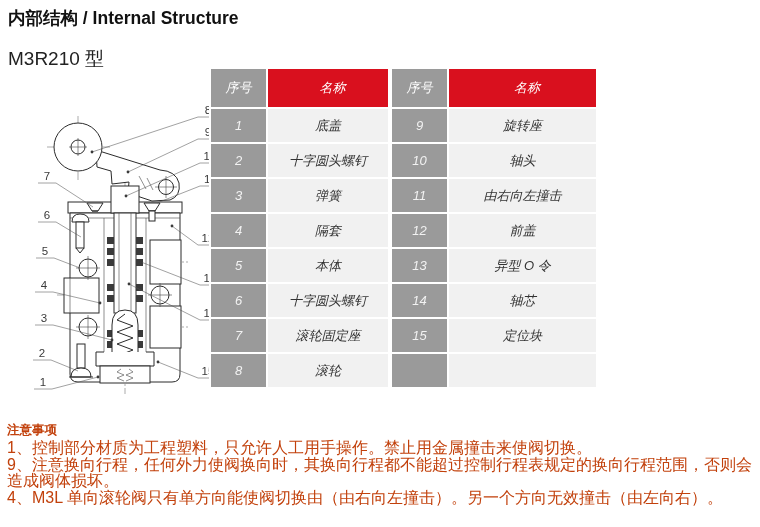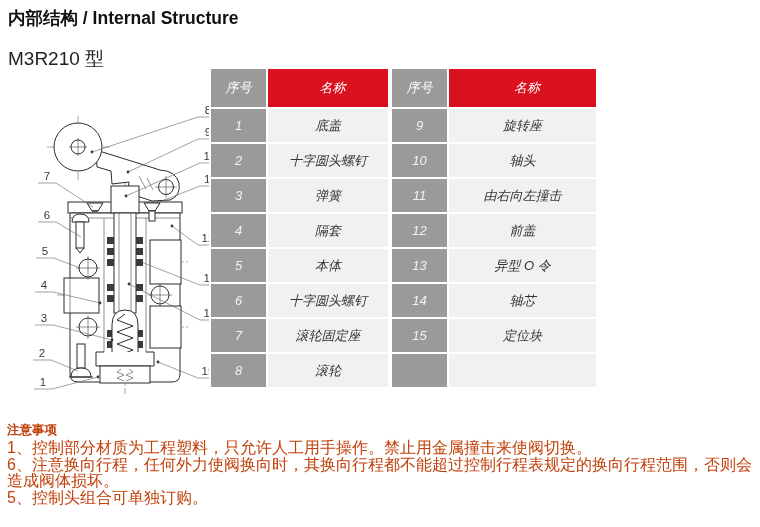--- a/index.html
+++ b/index.html
@@ -312,17 +312,17 @@
             <td class="num"></td>
             <td class="name"></td>
           </tr>
       </tbody>
     </table>
   </div>
 
   <div class="notes">
     <div class="notes-title">注意事项</div>
     <div class="notes-item">1、控制部分材质为工程塑料，只允许人工用手操作。禁止用金属撞击来使阀切换。</div>
-    <div class="notes-item">6、注意换向行程，任何外力使阀换向时，其换向行程都不能超过控制行程表规定的换向行程范围，否则会造成阀体损坏。</div>
-    <div class="notes-item">5、控制头组合可单独订购。</div>
+    <div class="notes-item">9、注意换向行程，任何外力使阀换向时，其换向行程都不能超过控制行程表规定的换向行程范围，否则会造成阀体损坏。</div>
+    <div class="notes-item">4、M3L 单向滚轮阀只有单方向能使阀切换由（由右向左撞击）。另一个方向无效撞击（由左向右）。</div>
   </div>
 
 </div>
 
 </body></html>

